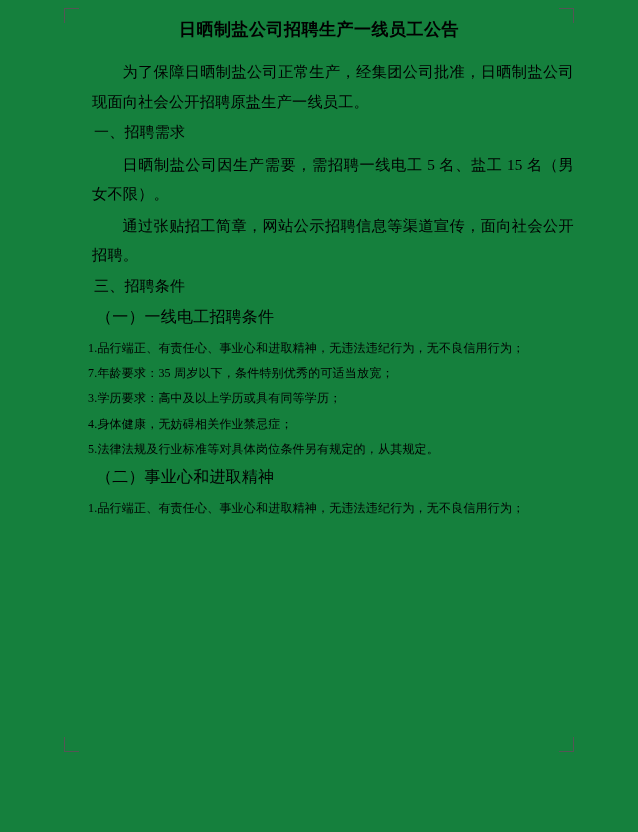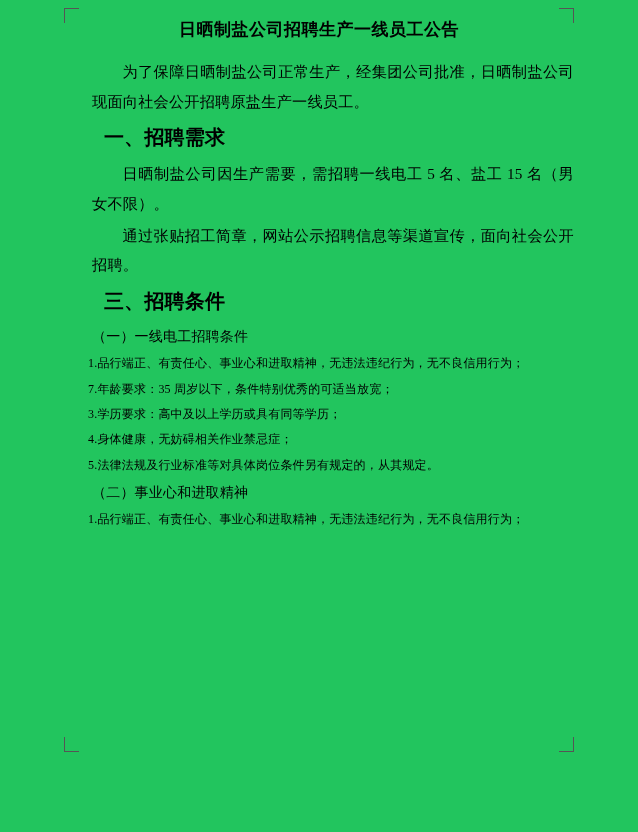--- a/index.html
+++ b/index.html
@@ -14,21 +14,21 @@
     color: #000000;
     position: relative;
     overflow: hidden;
   }
   .page {
     position: absolute;
     left: 0;
     top: 0;
     width: 638px;
     height: 832px;
-    background: #22c55e;
+    background: #15803d;
   }
   
   .crop {
     position: absolute;
     width: 14px;
     height: 14px;
   }
   .crop.tl { left: 64px;  top: 8px;   border-left: 1px solid #555; border-top: 1px solid #555; }
   .crop.tr { right: 64px; top: 8px;   border-right: 1px solid #555; border-top: 1px solid #555; }
   .crop.bl { left: 64px;  bottom: 80px; border-left: 1px solid #555; border-bottom: 1px solid #555; }
@@ -50,31 +50,32 @@
   }
   p {
     margin: 0 0 2px 0;
     font-size: 15.2px;
     line-height: 1.95;
     text-align: justify;
     letter-spacing: 0.2px;
   }
   .indent2 { text-indent: 2em; margin-left: 28px; }
   .heading {
-    font-weight: bold;
+    font-weight: normal;
     text-indent: 2em;
-    font-size: 20px;
+    font-size: 15px;
     line-height: 1.95;
     margin: 0 0 2px 0;
   }
   .sub-head {
     text-indent: 2em;
-    font-size: 14px;
+    font-size: 16px;
     line-height: 1.95;
     margin: 0 0 2px 0;
+    font-family: Liberation Mono, monospace;
   }
   .item {
     text-indent: 2em;
     font-size: 12px;
     line-height: 1.95;
     margin: 0 0 2px 0;
     text-align: justify;
   }
 </style>
 </head>

